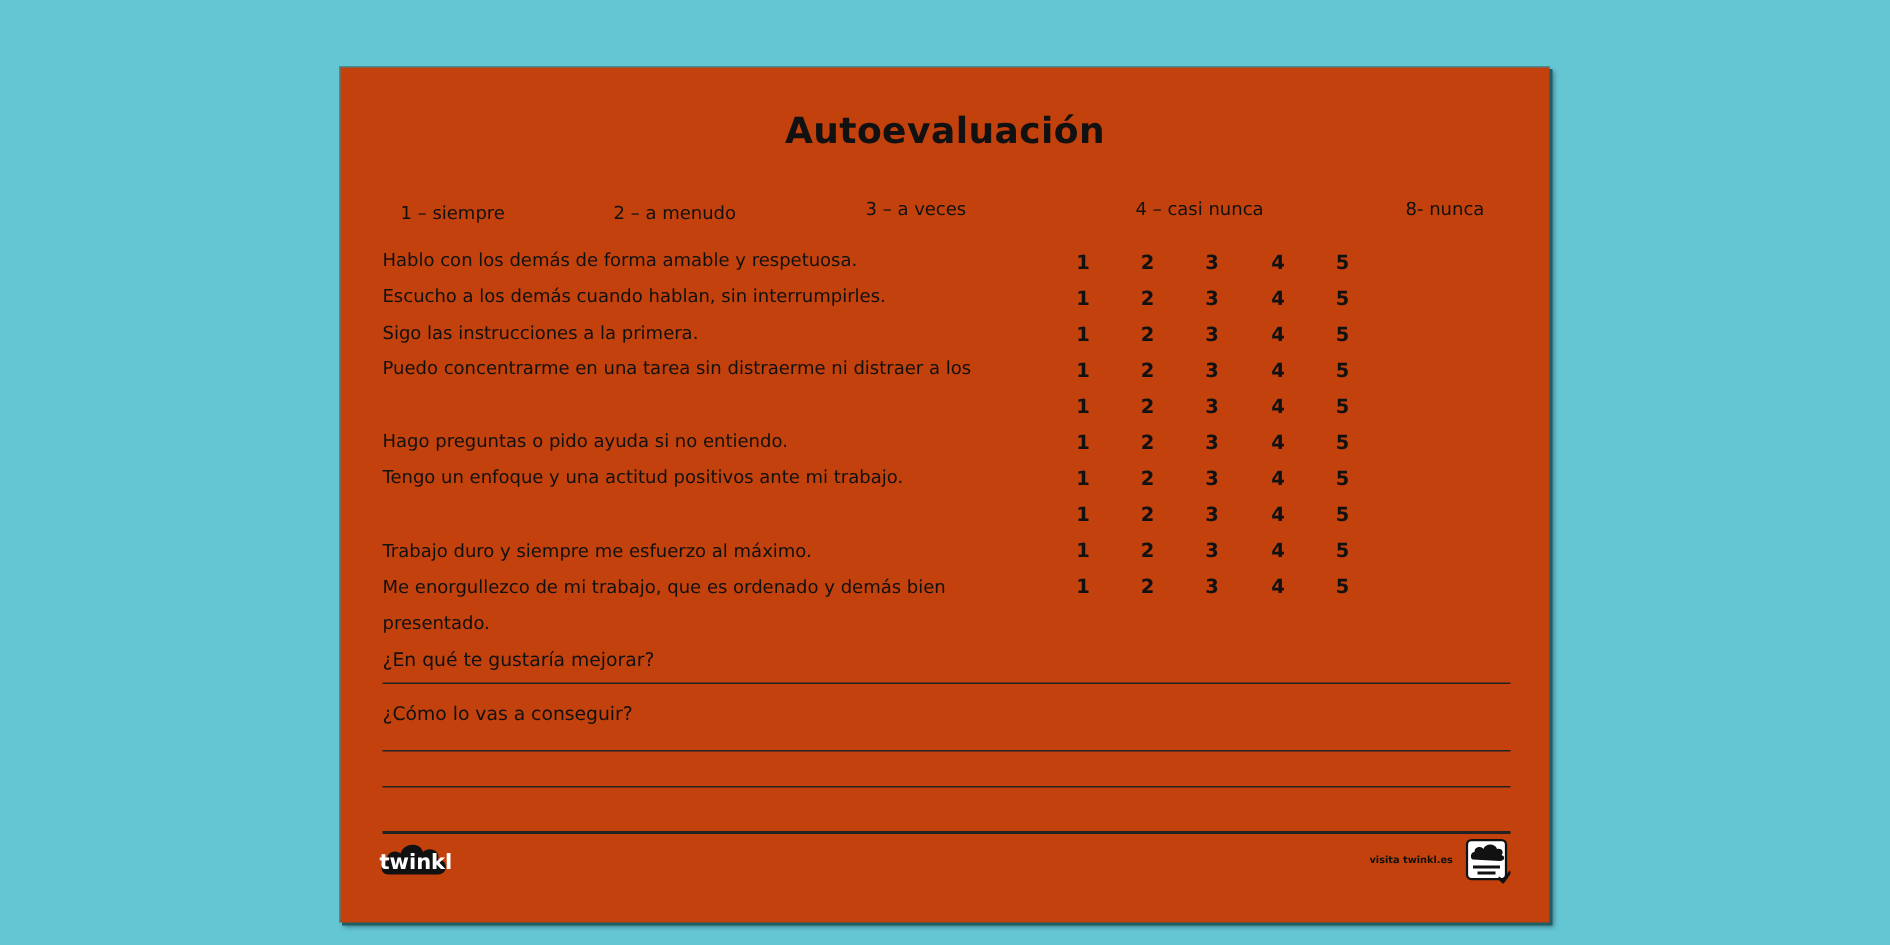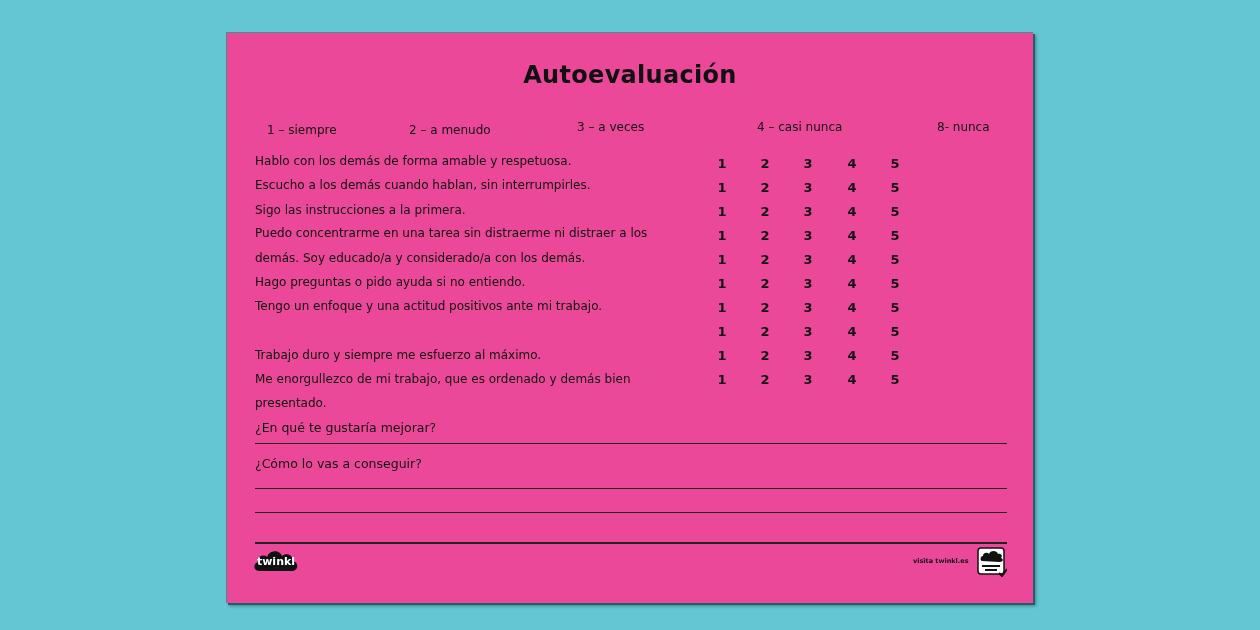--- a/index.html
+++ b/index.html
@@ -4,23 +4,23 @@
 <style>
   html, body { margin: 0; padding: 0; }
   body {
     width: 1260px; height: 630px; overflow: hidden;
     background: #64c5d3;
     font-family: "DejaVu Sans", sans-serif;
     color: #111;
     position: relative;
   }
   .sheet {
-    position: absolute; left: 226px; top: 32px;
+    position: absolute; left: 226px; top: 44px;
     width: 806px; height: 570px;
-    background: #ec4899;
+    background: #c2410c;
     box-shadow: 2px 2px 0 #1f5f66, 3px 3px 3px rgba(0,0,0,0.35);
     border-left: 1px solid #4a8a92;
     border-top: 1px solid #4a8a92;
   }
   .title {
     position: absolute; left: 0; right: 0; top: 28px;
     text-align: center; font-size: 24px; font-weight: bold;
     letter-spacing: 0.3px;
   }
   .instr { position: absolute; left: 28px; top: 66px; font-size: 12.5px; }
@@ -32,21 +32,21 @@
   }
   .q { position: absolute; left: 28px; font-size: 12.5px; }
   .line { position: absolute; left: 28px; width: 752px; height: 0; border-top: 1px solid #222; }
   .line.thick { border-top: 2px solid #222; }
   .logo {
     position: absolute; left: 26px; top: 514px;
     width: 46px; height: 28px;
   }
   .logo-text {
     position: absolute; left: 0; right: 0; top: 8px;
-    text-align: center; color: #fff; font-size: 11px; font-weight: bold;
+    text-align: center; color: #fff; font-size: 14px; font-weight: bold;
   }
   .visit {
     position: absolute; left: 686px; top: 524px;
     font-size: 6.5px; font-weight: bold;
   }
   .badge {
     position: absolute; left: 750px; top: 514px;
     width: 30px; height: 30px;
   }
 </style>
@@ -59,21 +59,20 @@
   <div class="scale" style="left:40px;top:90px">1 – siempre</div>
   <div class="scale" style="left:182px;top:90px">2 – a menudo</div>
   <div class="scale" style="left:350px;top:87px">3 – a veces</div>
   <div class="scale" style="left:530px;top:87px">4 – casi nunca</div>
   <div class="scale" style="left:710px;top:87px">8- nunca</div>
 
   <div class="stmt" style="top:121px">Hablo con los demás de forma amable y respetuosa.</div>
   <div class="stmt" style="top:145px">Escucho a los demás cuando hablan, sin interrumpirles.</div>
   <div class="stmt" style="top:170px">Sigo las instrucciones a la primera.</div>
   <div class="stmt" style="top:193px">Puedo concentrarme en una tarea sin distraerme ni distraer a los</div>
-  <div class="stmt" style="top:218px">demás. Soy educado/a y considerado/a con los demás.</div>
   <div class="stmt" style="top:242px">Hago preguntas o pido ayuda si no entiendo.</div>
   <div class="stmt" style="top:266px">Tengo un enfoque y una actitud positivos ante mi trabajo.</div>
   <div class="stmt" style="top:315px">Trabajo duro y siempre me esfuerzo al máximo.</div>
   <div class="stmt" style="top:339px">Me enorgullezco de mi trabajo, que es ordenado y demás bien</div>
   <div class="stmt" style="top:363px">presentado.</div>
 
   <div id="ratings">
       <div class="num" style="top: 123px; left: 488px;">1</div>
       <div class="num" style="top: 123px; left: 531px;">2</div>
       <div class="num" style="top: 123px; left: 574px;">3</div>

